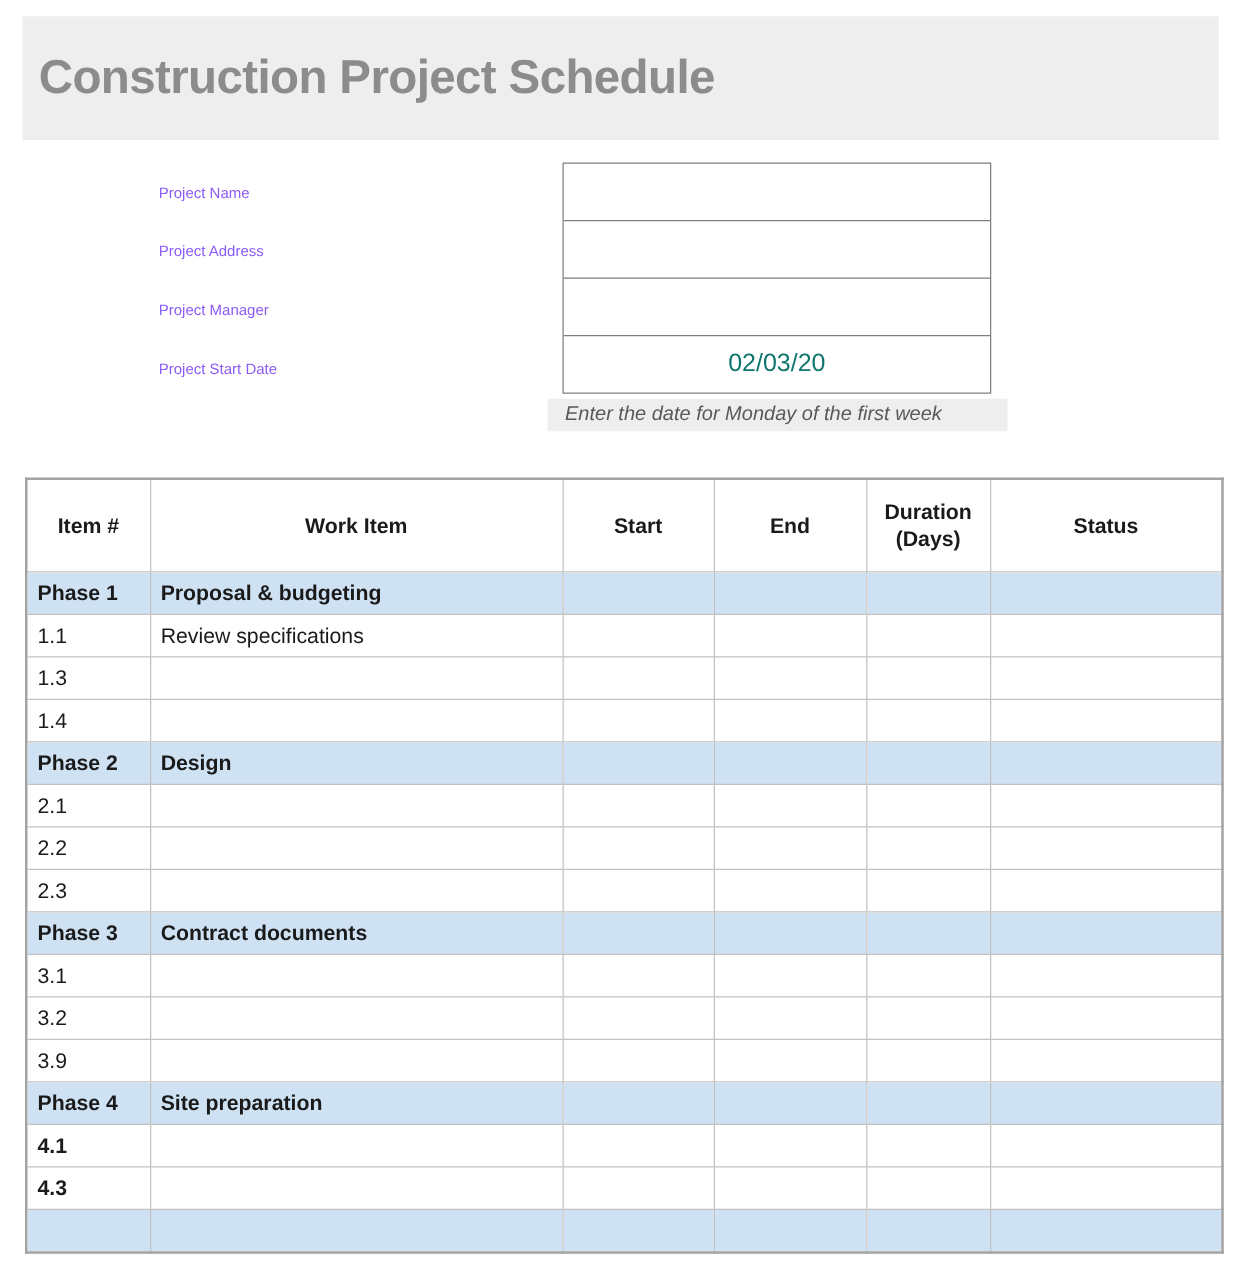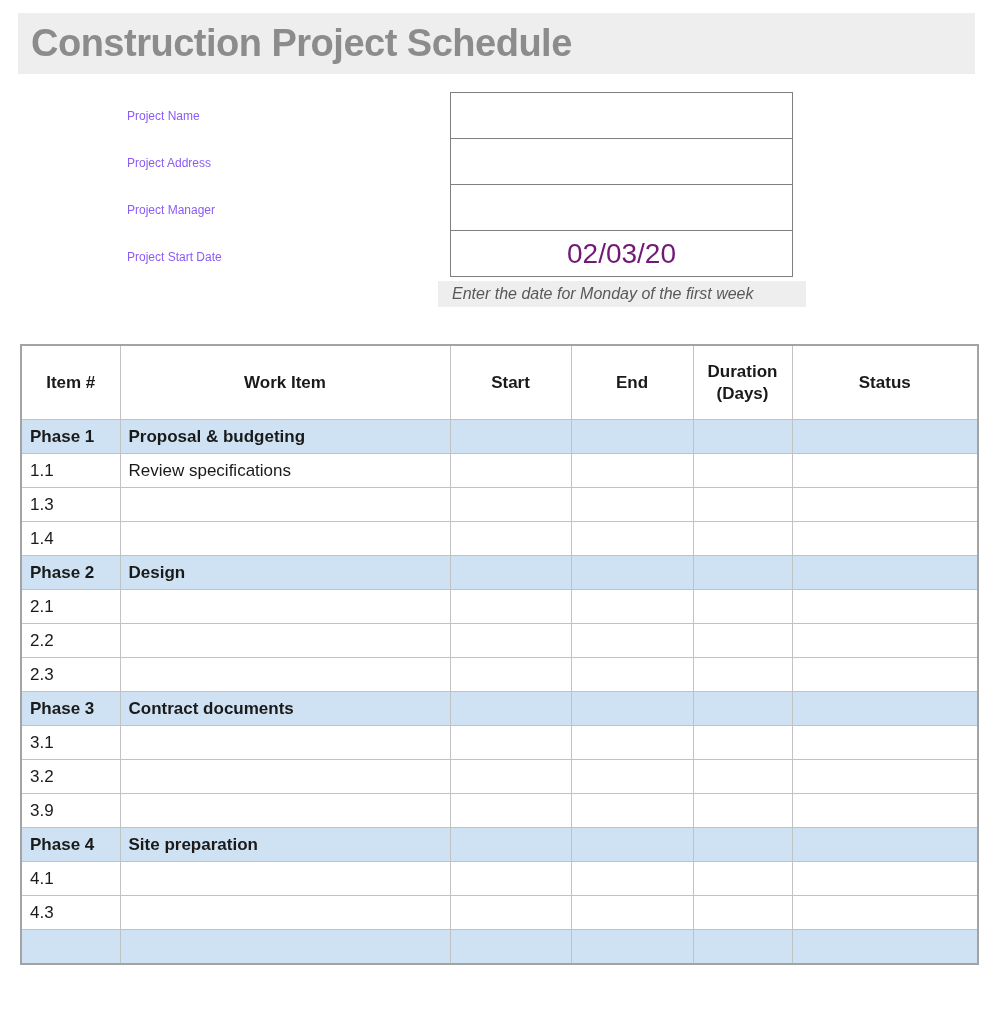--- a/index.html
+++ b/index.html
@@ -13,21 +13,21 @@
     position: relative;
     width: 997px;
     height: 1024px;
     overflow: hidden;
     background: #ffffff;
   }
 
   
   .banner {
     margin: 13px 22px 0 18px;
-    height: 61px;
+    height: 99px;
     background: #eeeeee;
     display: flex;
     align-items: center;
   }
   .banner .title {
     margin: 0 0 0 13px;
     font-size: 38px;
     font-weight: 700;
     color: #8c8c8c;
     letter-spacing: -0.5px;
@@ -60,22 +60,22 @@
     border: 1px solid #7f7f7f;
     box-sizing: border-box;
     background: #ffffff;
   }
   .f-box {
     height: 46px;
     border-bottom: 1px solid #7f7f7f;
     display: flex;
     align-items: center;
     justify-content: center;
-    font-size: 28px;
-    color: #701a75;
+    font-size: 20px;
+    color: #0f766e;
     box-sizing: border-box;
   }
   .f-box:last-child { border-bottom: none; height: 45px; }
   .helper-strip {
     position: absolute;
     left: 438px;
     top: 189px;
     width: 368px;
     height: 26px;
     background: #eeeeee;
@@ -120,21 +120,21 @@
     padding: 0 2px 0 8px;
     background: #ffffff;
     font-weight: 400;
     vertical-align: middle;
   }
   table.schedule tr.phase td {
     background: #cfe2f3;
     font-weight: 700;
   }
   table.schedule tr.bold-item td:first-child {
-    font-weight: 400;
+    font-weight: 700;
   }
 </style>
 </head>
 <body>
 
 <div class="page">
 
   <header class="banner">
     <h1 class="title">Construction Project Schedule</h1>
   </header>

